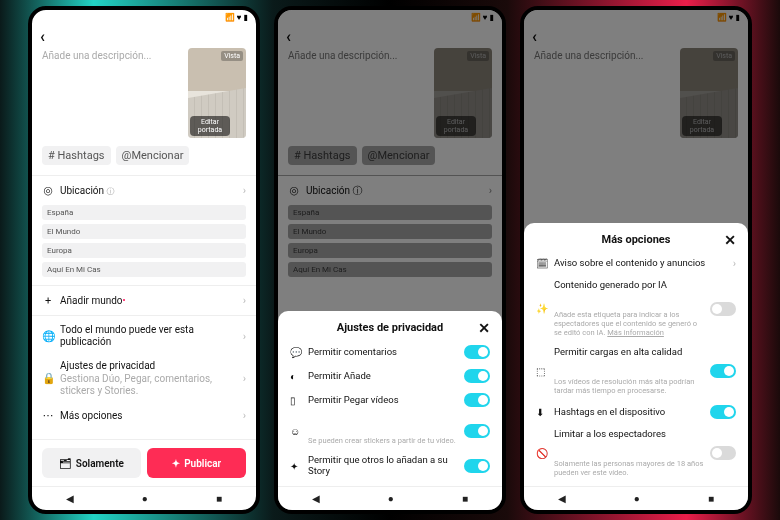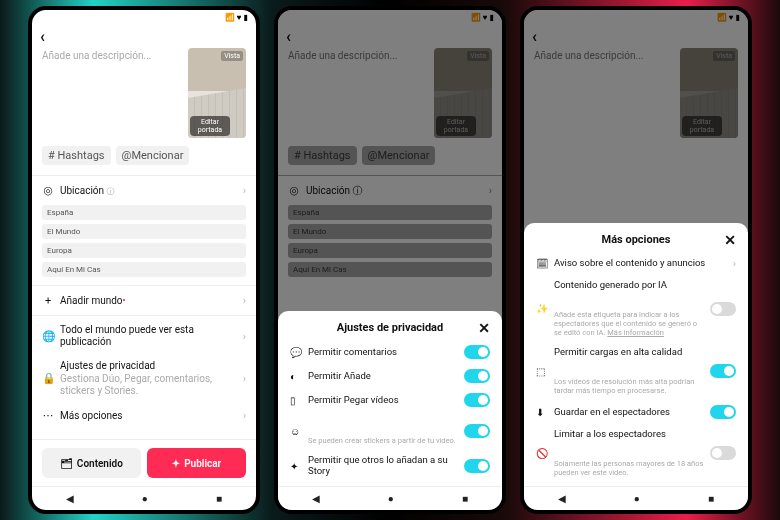--- a/index.html
+++ b/index.html
@@ -107,21 +107,21 @@
       <span class="ic">⋯</span>
       <span class="label">
         <div>Más opciones</div>
       </span>
       <span class="chev">›</span>
     </div>
   </div>
   <div class="bottom-bar">
     <div class="btn btn-draft">
       <span>🗂</span>
-        <span>Contenido</span>
+        <span>Solamente</span>
     </div>
     <div class="btn btn-pub">
       <span>✦</span>
         <span>Publicar</span>
     </div>
   </div>
   <div class="navbar">
     <span>◀</span>
     <span>●</span>
     <span>■</span>
@@ -239,21 +239,21 @@
     <div class="srow">
       <span class="ic">⬚</span>
       <span class="label">
           <div>Permitir cargas en alta calidad</div>
           <div class="sub">Los vídeos de resolución más alta podrían tardar más tiempo en procesarse.</div>
         </span>
       <span class="toggle on"></span>
     </div>
     <div class="srow">
       <span class="ic">⬇</span>
-      <span class="label">Guardar en el espectadores</span>
+      <span class="label">Hashtags en el dispositivo</span>
       <span class="toggle on"></span>
     </div>
     <div class="srow">
       <span class="ic">🚫</span>
       <span class="label">
           <div>Limitar a los espectadores</div>
           <div class="sub">Solamente las personas mayores de 18 años pueden ver este vídeo.</div>
         </span>
       <span class="toggle off"></span>
     </div>

